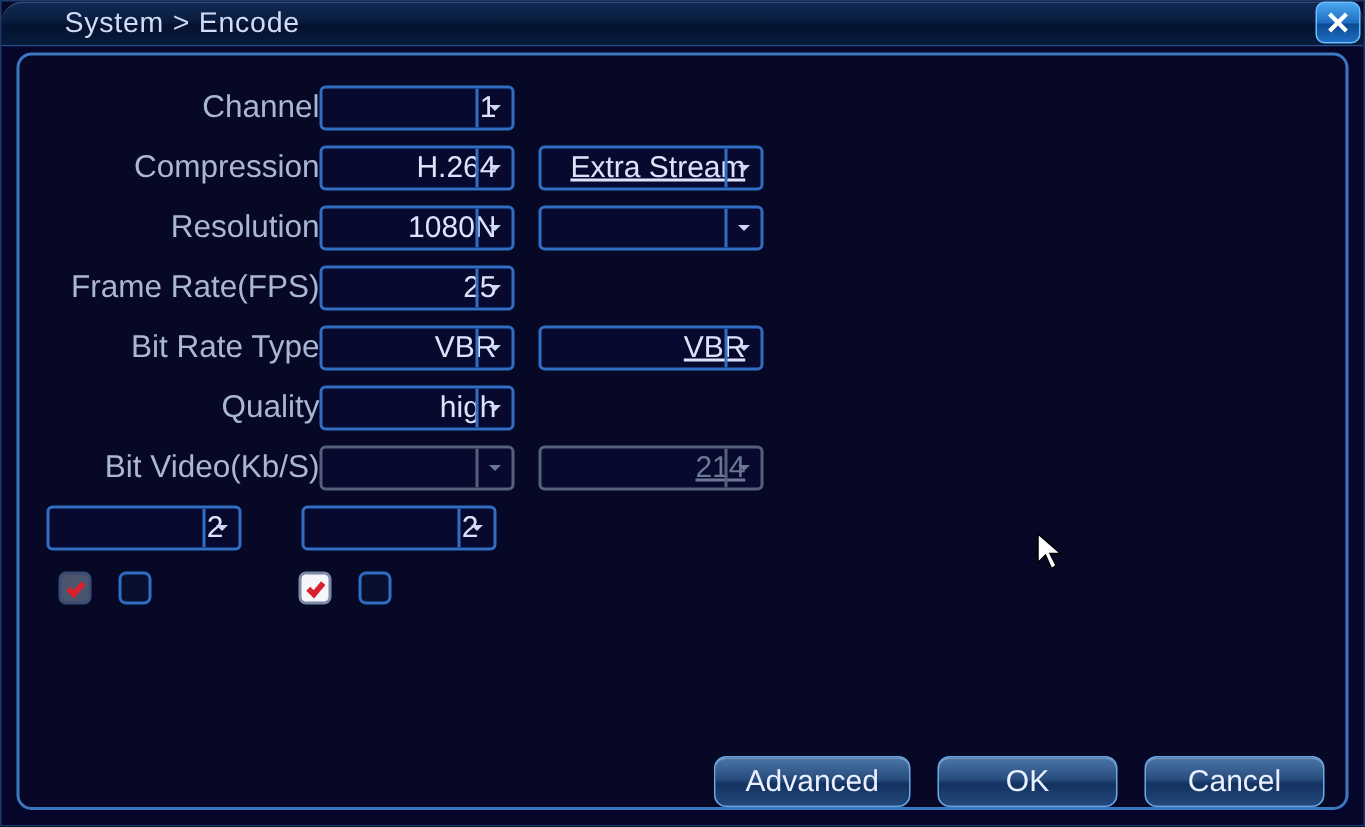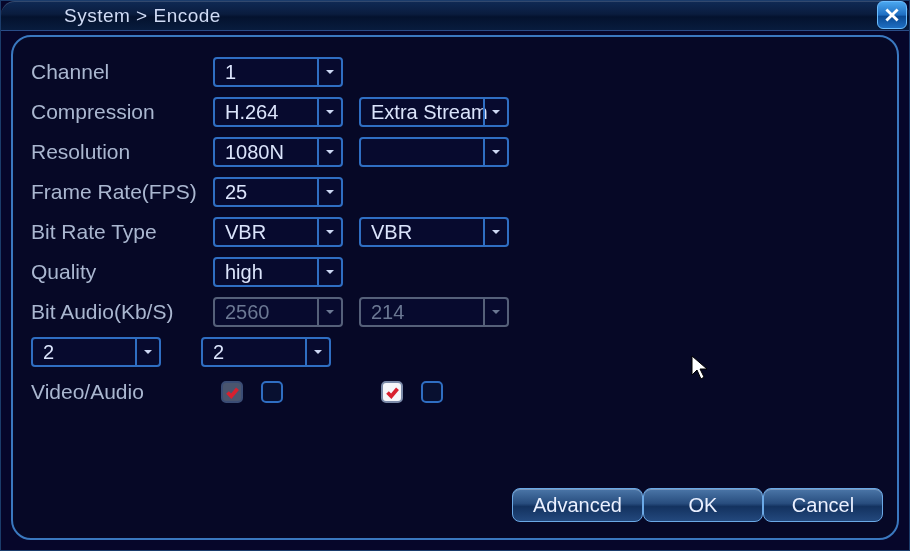--- a/index.html
+++ b/index.html
@@ -19,21 +19,21 @@
   }
   .titlebar {
     position: relative;
     height: 30px;
     background: linear-gradient(to bottom, #0f2a55 0%, #0a1c3e 45%, #04122e 55%, #081c3e 100%);
     border-bottom: 1px solid #2a4d88;
     border-top-left-radius: 14px;
     border-top-right-radius: 14px;
     box-shadow: inset 0 1px 0 rgba(255,255,255,0.15);
     color: #b8c6e6;
-    padding-left: 63px;
+    padding-left: 42px;
     display: flex;
     align-items: center;
     font-size: 19px;
   }
   .titlebar .title-text { color: #d0dbf5; letter-spacing: 0.5px; }
   .close-btn {
     position: absolute;
     right: 2px; top: 0;
     width: 30px; height: 28px;
     background: linear-gradient(to bottom, #4aa6ef 0%, #1e6ec2 50%, #0b4a93 55%, #1e6ec2 100%);
@@ -43,23 +43,24 @@
     color: #fff;
     font-weight: bold;
     cursor: pointer;
   }
   .close-btn svg { width: 14px; height: 14px; }
 
   .panel {
     position: absolute;
     left: 10px; top: 34px; right: 10px; bottom: 10px;
     border: 2px solid #3a78bf;
-    border-radius: 20px;
+    border-radius: 10px;
     background: #060826;
     padding: 18px 14px 24px 18px;
+    text-align: right;
   }
   .form {
     display: flex;
     flex-direction: column;
     gap: 6px;
   }
   .row {
     display: flex;
     align-items: center;
     height: 34px;
@@ -100,21 +101,21 @@
     width: 24px;
     border-left: 2px solid #2f6ec2;
     display: flex; align-items: center; justify-content: center;
   }
   .select.disabled .arrow-box { border-left-color: #556079; }
   .arrow-box svg { width: 10px; height: 10px; fill: #cdd8f4; }
   .select.disabled .arrow-box svg { fill: #6b7893; }
 
   .w130 { width: 130px; }
   .gap { width: 16px; }
-  .w150b { width: 150px; }
+  .w150b { width: 150px; text-decoration: underline; }
 
   .check-row {
     display: flex; align-items: center;
     height: 34px;
   }
   .checkbox {
     width: 22px; height: 22px;
     border: 2px solid #2f6ec2;
     border-radius: 5px;
     background: #081030;
@@ -126,22 +127,23 @@
     border-color: #3a4c74;
   }
   .checkbox.white {
     background: #f5f6fa;
     border-color: #7b8aa8;
   }
   .checkbox svg { width: 15px; height: 15px; stroke: #d8202f; stroke-width: 3; fill: none; }
 
   .footer {
     position: absolute;
-    right: 14px; bottom: 16px;
-    display: flex;
+    right: 14px; bottom: 0;
+    display: flex;
+    gap: 18px;
   }
   .btn {
     min-width: 120px;
     height: 34px;
     padding: 0 20px;
     border: 1px solid #6ba9e6;
     border-radius: 8px;
     background: linear-gradient(to bottom, #4b76a8 0%, #284d7e 45%, #13325f 55%, #23487d 100%);
     color: #eaf0ff;
     font-size: 20px;
@@ -269,23 +271,22 @@
           <div class="arrow-box">
               <svg viewBox="0 0 10 10">
                 <path d="M1 3 L5 7 L9 3 Z"></path>
               </svg>
             </div>
         </div>
         <div class="gap"></div>
       </div>
 
       <div class="row">
-        <div class="label">Bit Audio(Kb/S)</div>
+        <div class="label">Bit Video(Kb/S)</div>
         <div class="select w130 disabled">
-          <span class="sel-text">2560</span>
           <div class="arrow-box">
               <svg viewBox="0 0 10 10">
                 <path d="M1 3 L5 7 L9 3 Z"></path>
               </svg>
             </div>
         </div>
         <div class="gap"></div>
         <div class="select w150b disabled">
           <span class="sel-text">214</span>
           <div class="arrow-box">
@@ -310,21 +311,20 @@
           <span class="sel-text">2</span>
           <div class="arrow-box">
               <svg viewBox="0 0 10 10">
                 <path d="M1 3 L5 7 L9 3 Z"></path>
               </svg>
             </div>
         </div>
       </div>
 
       <div class="row check-row">
-        <div class="label">Video/Audio</div>
         <div style="width:8px"></div>
         <div class="checkbox grey">
           <svg viewBox="0 0 12 12">
               <path d="M2 6 L5 9 L10 3"></path>
             </svg>
         </div>
         <div style="width:18px"></div>
         <div class="checkbox"></div>
         <div style="width:98px"></div>
         <div class="checkbox white">

